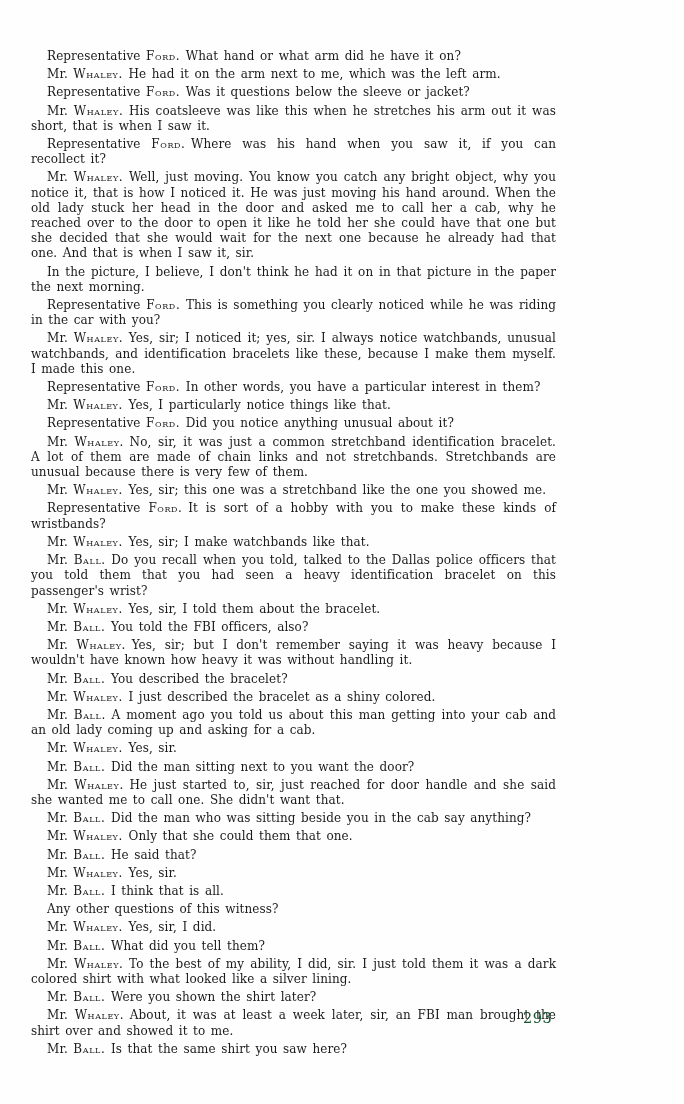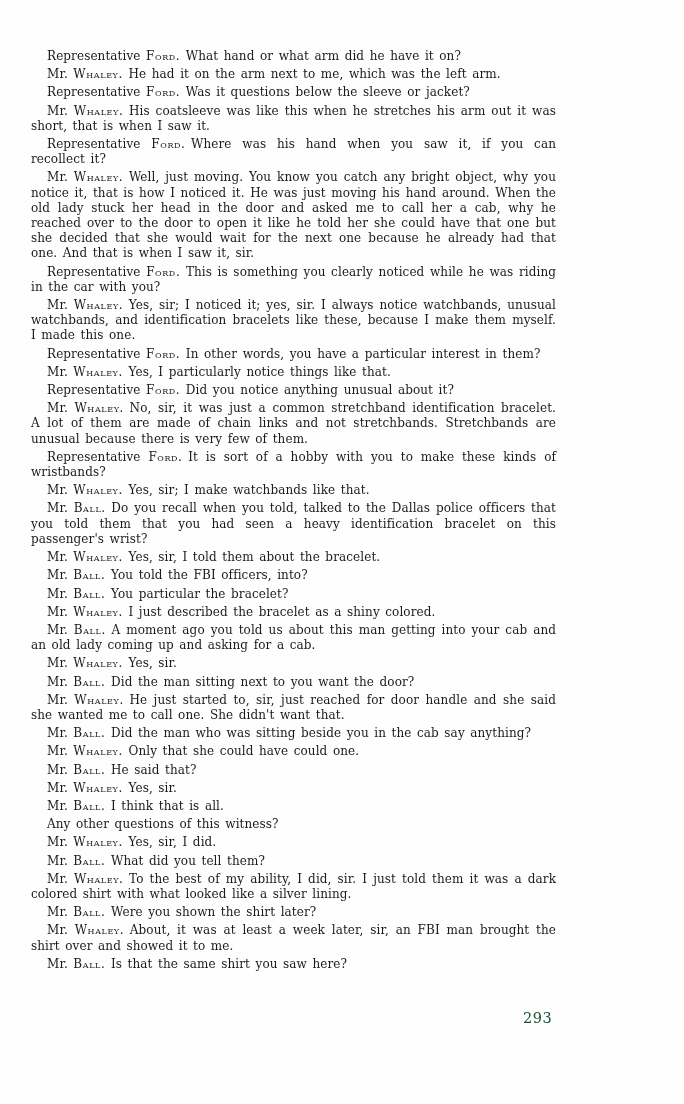--- a/index.html
+++ b/index.html
@@ -48,39 +48,42 @@
 <body>
 
 <div class="page">
   <div class="text-block">
       <p class="para"><span class="speaker"><span>Representative </span><span class="smallcaps">Ford</span><span>. </span></span><span>What hand or what arm did he have it on?</span></p>
       <p class="para"><span class="speaker"><span>Mr. </span><span class="smallcaps">Whaley</span><span>. </span></span><span>He had it on the arm next to me, which was the left arm.</span></p>
       <p class="para"><span class="speaker"><span>Representative </span><span class="smallcaps">Ford</span><span>. </span></span><span>Was it questions below the sleeve or jacket?</span></p>
       <p class="para"><span class="speaker"><span>Mr. </span><span class="smallcaps">Whaley</span><span>. </span></span><span>His coatsleeve was like this when he stretches his arm out it was short, that is when I saw it.</span></p>
       <p class="para"><span class="speaker"><span>Representative </span><span class="smallcaps">Ford</span><span>. </span></span><span>Where was his hand when you saw it, if you can recollect it?</span></p>
       <p class="para"><span class="speaker"><span>Mr. </span><span class="smallcaps">Whaley</span><span>. </span></span><span>Well, just moving.  You know you catch any bright object, why you notice it, that is how I noticed it.  He was just moving his hand around. When the old lady stuck her head in the door and asked me to call her a cab, why he reached over to the door to open it like he told her she could have that one but she decided that she would wait for the next one because he already had that one.  And that is when I saw it, sir.</span></p>
+      <p class="para"><span>In the picture, I believe, I don't think he had it on in that picture in the paper the next morning.</span></p>
       <p class="para"><span class="speaker"><span>Representative </span><span class="smallcaps">Ford</span><span>. </span></span><span>This is something you clearly noticed while he was riding in the car with you?</span></p>
       <p class="para"><span class="speaker"><span>Mr. </span><span class="smallcaps">Whaley</span><span>. </span></span><span>Yes, sir; I noticed it; yes, sir.  I always notice watchbands, unusual watchbands, and identification bracelets like these, because I make them myself.  I made this one.</span></p>
       <p class="para"><span class="speaker"><span>Representative </span><span class="smallcaps">Ford</span><span>. </span></span><span>In other words, you have a particular interest in them?</span></p>
       <p class="para"><span class="speaker"><span>Mr. </span><span class="smallcaps">Whaley</span><span>. </span></span><span>Yes, I particularly notice things like that.</span></p>
       <p class="para"><span class="speaker"><span>Representative </span><span class="smallcaps">Ford</span><span>. </span></span><span>Did you notice anything unusual about it?</span></p>
       <p class="para"><span class="speaker"><span>Mr. </span><span class="smallcaps">Whaley</span><span>. </span></span><span>No, sir, it was just a common stretchband identification bracelet. A lot of them are made of chain links and not stretchbands.  Stretchbands are unusual because there is very few of them.</span></p>
+      <p class="para"><span class="speaker"><span>Mr. </span><span class="smallcaps">Whaley</span><span>. </span></span><span>Yes, sir; this one was a stretchband like the one you showed me.</span></p>
       <p class="para"><span class="speaker"><span>Representative </span><span class="smallcaps">Ford</span><span>. </span></span><span>It is sort of a hobby with you to make these kinds of wristbands?</span></p>
       <p class="para"><span class="speaker"><span>Mr. </span><span class="smallcaps">Whaley</span><span>. </span></span><span>Yes, sir; I make watchbands like that.</span></p>
       <p class="para"><span class="speaker"><span>Mr. </span><span class="smallcaps">Ball</span><span>. </span></span><span>Do you recall when you told, talked to the Dallas police officers that you told them that you had seen a heavy identification bracelet on this passenger's wrist?</span></p>
       <p class="para"><span class="speaker"><span>Mr. </span><span class="smallcaps">Whaley</span><span>. </span></span><span>Yes, sir, I told them about the bracelet.</span></p>
-      <p class="para"><span class="speaker"><span>Mr. </span><span class="smallcaps">Ball</span><span>. </span></span><span>You told the FBI officers, into?</span></p>
-      <p class="para"><span class="speaker"><span>Mr. </span><span class="smallcaps">Ball</span><span>. </span></span><span>You particular the bracelet?</span></p>
+      <p class="para"><span class="speaker"><span>Mr. </span><span class="smallcaps">Ball</span><span>. </span></span><span>You told the FBI officers, also?</span></p>
+      <p class="para"><span class="speaker"><span>Mr. </span><span class="smallcaps">Whaley</span><span>. </span></span><span>Yes, sir; but I don't remember saying it was heavy because I wouldn't have known how heavy it was without handling it.</span></p>
+      <p class="para"><span class="speaker"><span>Mr. </span><span class="smallcaps">Ball</span><span>. </span></span><span>You described the bracelet?</span></p>
       <p class="para"><span class="speaker"><span>Mr. </span><span class="smallcaps">Whaley</span><span>. </span></span><span>I just described the bracelet as a shiny colored.</span></p>
       <p class="para"><span class="speaker"><span>Mr. </span><span class="smallcaps">Ball</span><span>. </span></span><span>A moment ago you told us about this man getting into your cab and an old lady coming up and asking for a cab.</span></p>
       <p class="para"><span class="speaker"><span>Mr. </span><span class="smallcaps">Whaley</span><span>. </span></span><span>Yes, sir.</span></p>
       <p class="para"><span class="speaker"><span>Mr. </span><span class="smallcaps">Ball</span><span>. </span></span><span>Did the man sitting next to you want the door?</span></p>
       <p class="para"><span class="speaker"><span>Mr. </span><span class="smallcaps">Whaley</span><span>. </span></span><span>He just started to, sir, just reached for door handle and she said she wanted me to call one.  She didn't want that.</span></p>
       <p class="para"><span class="speaker"><span>Mr. </span><span class="smallcaps">Ball</span><span>. </span></span><span>Did the man who was sitting beside you in the cab say anything?</span></p>
-      <p class="para"><span class="speaker"><span>Mr. </span><span class="smallcaps">Whaley</span><span>. </span></span><span>Only that she could have could one.</span></p>
+      <p class="para"><span class="speaker"><span>Mr. </span><span class="smallcaps">Whaley</span><span>. </span></span><span>Only that she could them that one.</span></p>
       <p class="para"><span class="speaker"><span>Mr. </span><span class="smallcaps">Ball</span><span>. </span></span><span>He said that?</span></p>
       <p class="para"><span class="speaker"><span>Mr. </span><span class="smallcaps">Whaley</span><span>. </span></span><span>Yes, sir.</span></p>
       <p class="para"><span class="speaker"><span>Mr. </span><span class="smallcaps">Ball</span><span>. </span></span><span>I think that is all.</span></p>
       <p class="para"><span>Any other questions of this witness?</span></p>
       <p class="para"><span class="speaker"><span>Mr. </span><span class="smallcaps">Whaley</span><span>. </span></span><span>Yes, sir, I did.</span></p>
       <p class="para"><span class="speaker"><span>Mr. </span><span class="smallcaps">Ball</span><span>. </span></span><span>What did you tell them?</span></p>
       <p class="para"><span class="speaker"><span>Mr. </span><span class="smallcaps">Whaley</span><span>. </span></span><span>To the best of my ability, I did, sir.  I just told them it was a dark colored shirt with what looked like a silver lining.</span></p>
       <p class="para"><span class="speaker"><span>Mr. </span><span class="smallcaps">Ball</span><span>. </span></span><span>Were you shown the shirt later?</span></p>
       <p class="para"><span class="speaker"><span>Mr. </span><span class="smallcaps">Whaley</span><span>. </span></span><span>About, it was at least a week later, sir, an FBI man brought the shirt over and showed it to me.</span></p>
       <p class="para"><span class="speaker"><span>Mr. </span><span class="smallcaps">Ball</span><span>. </span></span><span>Is that the same shirt you saw here?</span></p>

